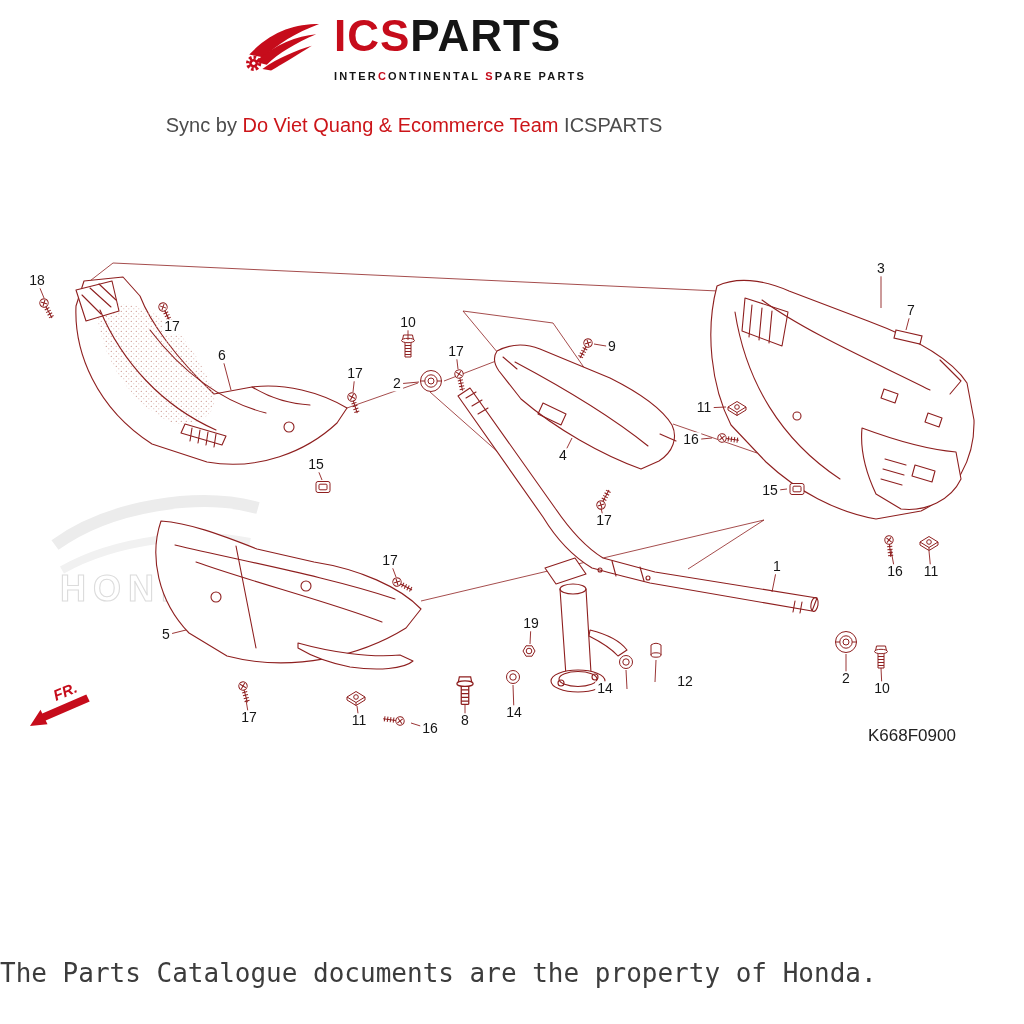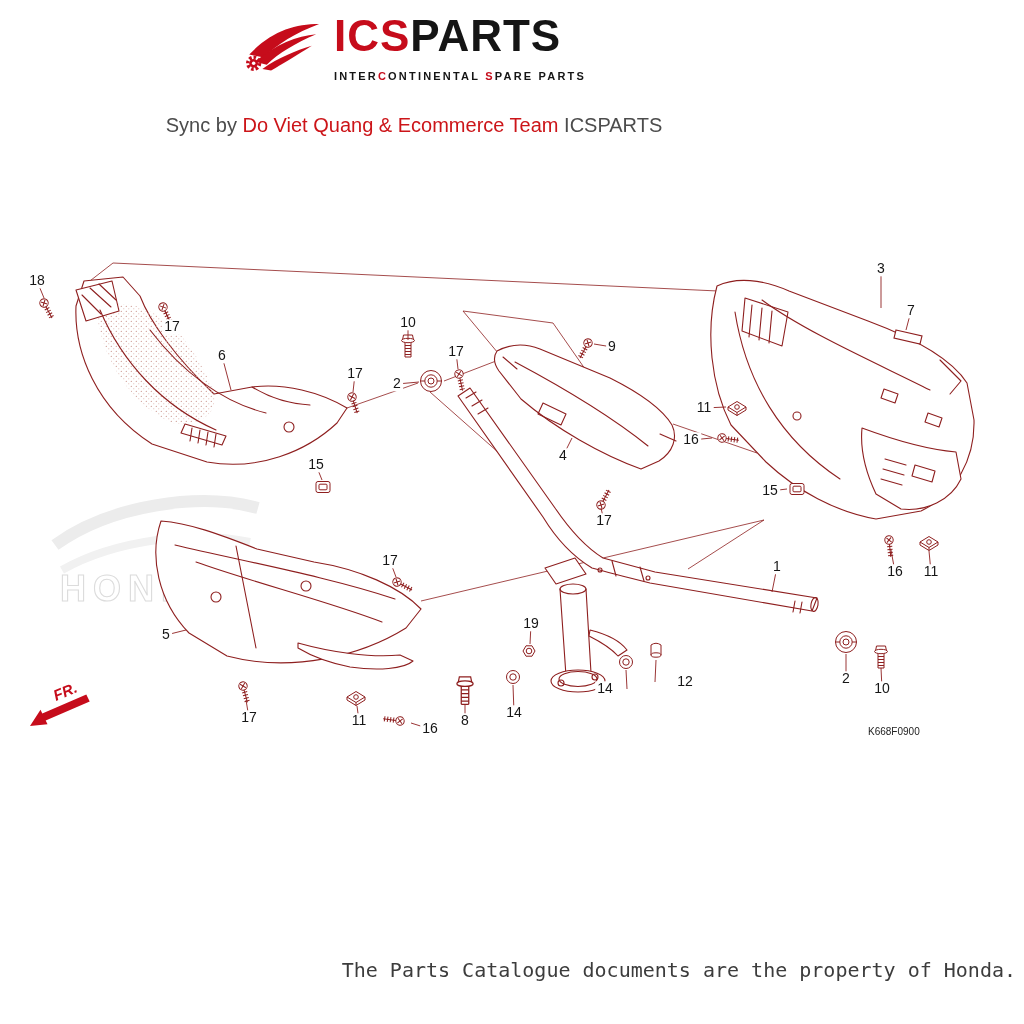--- a/index.html
+++ b/index.html
@@ -12,23 +12,23 @@
   .header { position:absolute; left:0; top:0; width:828px; text-align:center; z-index:4; }
   .logo-row { display:flex; justify-content:center; align-items:center; gap:12px; padding-top:14px; }
   .logo-icon { width:80px; height:66px; flex:0 0 auto; }
   .logo-text { text-align:left; }
   .brand { font-size:44px; font-weight:bold; letter-spacing:1px; color:#151515; line-height:1; }
   .red { color:#c60c1b; }
   .tagline { font-size:11px; font-weight:bold; letter-spacing:2.2px; color:#151515; margin-top:12px; }
   .sync-line { margin-top:32px; font-family:Liberation Sans, sans-serif; font-size:20px; color:#4c4c4c; }
   .sync-red { color:#cc1519; }
   .callout { position:absolute; transform:translate(-50%,-50%); font-size:14px; color:#161616; background:#fff; padding:0 2px; line-height:1.1; }
-  .drawing-code { position:absolute; left:868px; top:726px; font-size:10px; color:#222; z-index:3; }
-  .footer { position:absolute; left:0; top:958px; width:1016px; text-align:right;
-            font-family:"DejaVu Sans Mono",monospace; font-size:20px; color:#3c3c3c; z-index:4; }
+  .drawing-code { position:absolute; left:868px; top:726px; font-size:17px; color:#222; z-index:3; }
+  .footer { position:absolute; left:0; top:958px; width:1016px; text-align:left;
+            font-family:"DejaVu Sans Mono",monospace; font-size:26px; color:#3c3c3c; z-index:4; }
 </style>
 </head>
 <body>
 
 <svg class="layer diagram-svg" viewBox="0 0 1024 1024">
   <defs>
     <pattern id="stipple" width="5" height="5" patternUnits="userSpaceOnUse">
       <circle cx="1.3" cy="1.3" r="0.65" fill="#c9948c"></circle>
       <circle cx="3.8" cy="3.8" r="0.55" fill="#d8aca4"></circle>
     </pattern>

